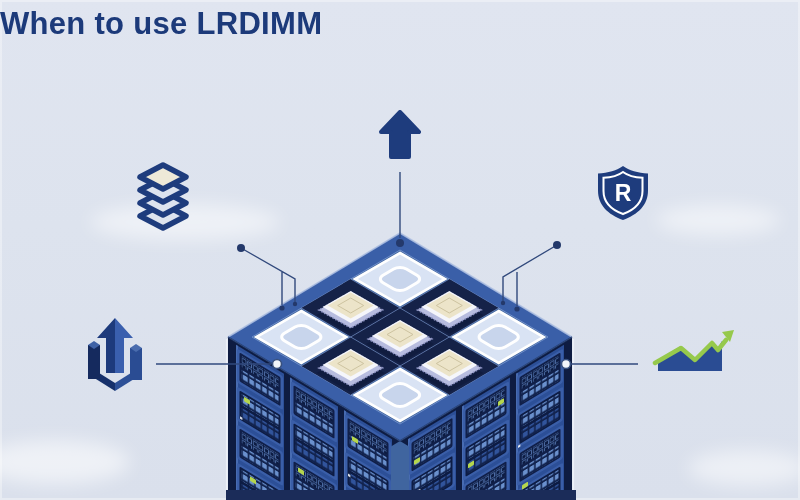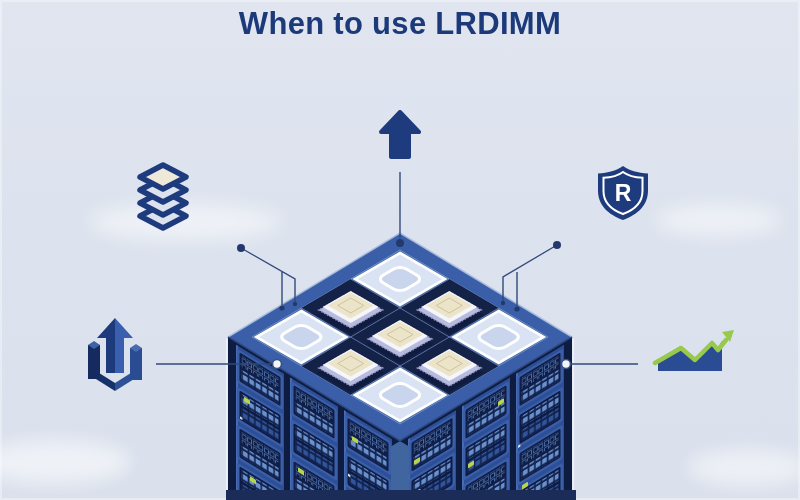--- a/index.html
+++ b/index.html
@@ -3,21 +3,21 @@
 <meta charset="utf-8">
 <style>
   html,body{margin:0;padding:0;background:#dce3ee;}
   .stage{
     position:relative;width:800px;height:500px;overflow:hidden;
     background:linear-gradient(180deg,#e0e5f0 0%,#dde3ee 45%,#dae0ec 100%);
     box-shadow:inset 0 0 0 2px rgba(255,255,255,.35);
     font-family:"Liberation Sans",sans-serif;
   }
   .title{
-    position:absolute;top:6px;left:0;right:0;text-align:center;
+    position:absolute;top:6px;left:0;right:0;
     font-size:31px;font-weight:bold;color:#1c3a7a;letter-spacing:.3px;
   }
   svg{position:absolute;left:0;top:0;}
 </style>
 </head>
 <body>
 
 <div class="stage">
   <div class="title">When to use LRDIMM</div>
 

